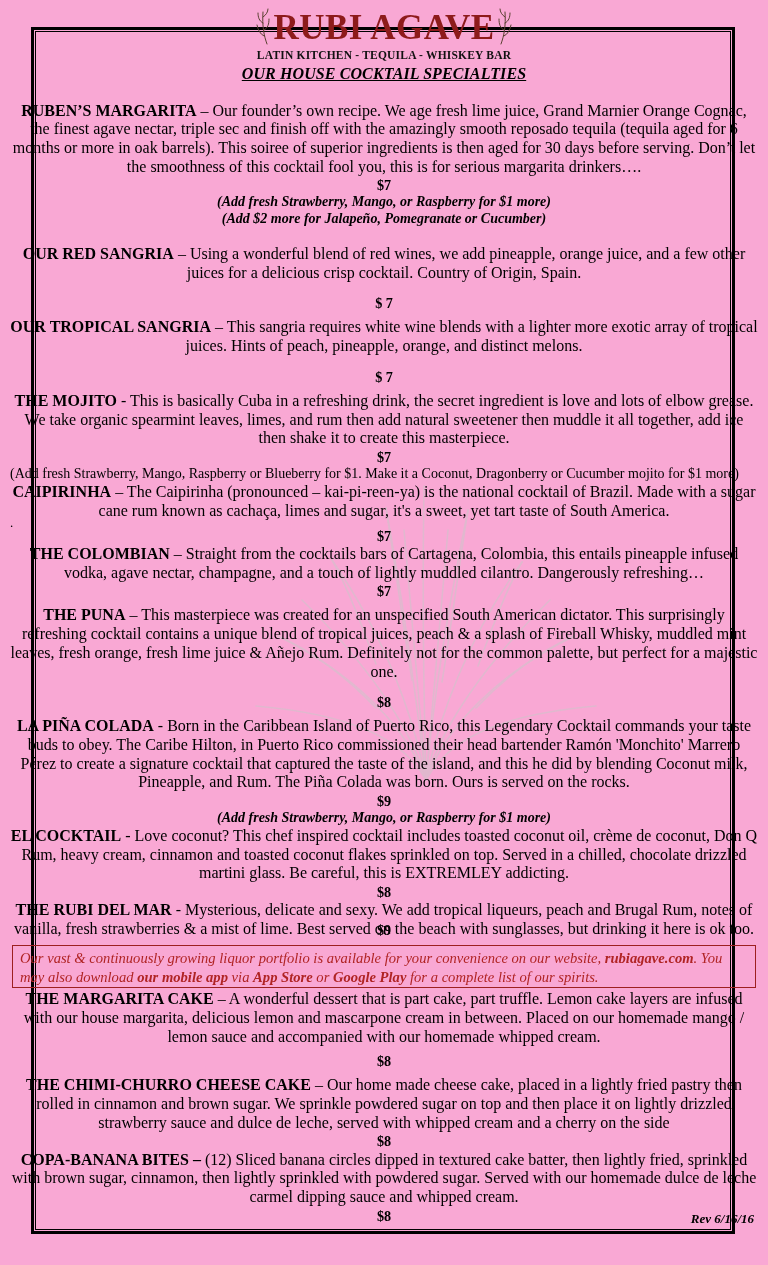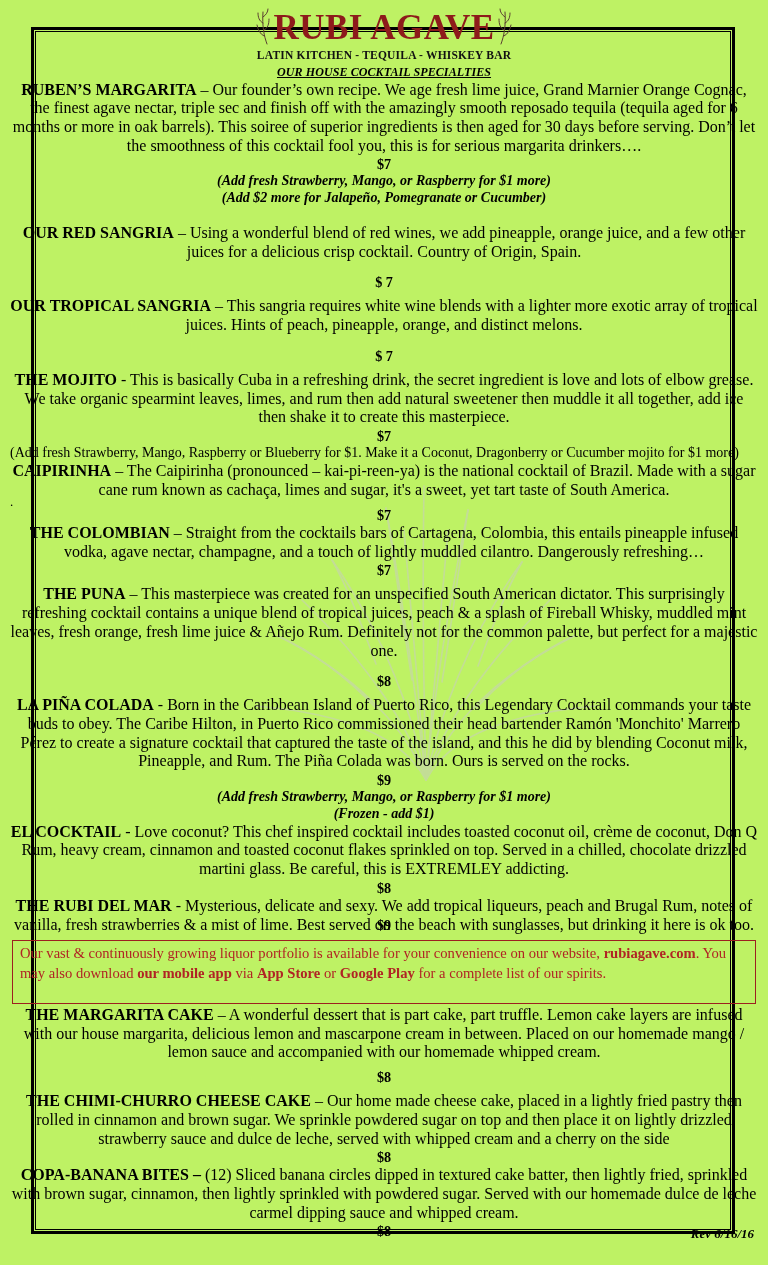--- a/index.html
+++ b/index.html
@@ -8,21 +8,21 @@
     background: #ffffff;
   }
   body {
     font-family: "Liberation Serif", "DejaVu Serif", serif;
     color: #000000;
   }
   #page {
     position: relative;
     width: 768px;
     height: 1265px;
-    background: #bef264;
+    background: #f9a8d4;
     overflow: hidden;
   }
   
   #frame {
     position: absolute;
     left: 31px;
     top: 27px;
     width: 704px;
     height: 1207px;
     border: 3px solid #000;
@@ -84,25 +84,25 @@
   .brand-sub {
     font-size: 11.5px;
     font-weight: bold;
     color: #111;
     letter-spacing: 0.2px;
     margin-top: 1px;
     font-variant: small-caps;
   }
   .section-title {
     text-align: center;
-    font-size: 12px;
+    font-size: 16px;
     font-weight: bold;
     font-style: italic;
     text-decoration: underline;
-    margin: 3px 0 1px 0;
+    margin: 3px 0 19px 0;
     letter-spacing: 0.1px;
   }
   .desserts-title {
     text-align: center;
     font-size: 19px;
     font-weight: bold;
     text-decoration: underline;
     margin: 2px 0 0 0;
     letter-spacing: 0.5px;
   }
@@ -137,22 +137,23 @@
     line-height: 1.2;
   }
   .gap-sm { height: 6px; }
   .gap-md { height: 12px; }
   .gap-lg { height: 17px; }
   .stray-dot { font-size: 13px; line-height: 0.5; }
   
   #notice {
     margin: 6px 2px 2px 2px;
     border: 1.5px solid #9d2020;
-    padding: 3px 7px 20px 7px;
+    padding: 3px 7px 0 7px;
     color: #b02424;
+    font-style: italic;
     font-size: 14.6px;
     line-height: 1.32;
     box-sizing: border-box;
   }
   #notice b { font-weight: bold; }
   
   .rev {
     text-align: right;
     font-size: 13px;
     font-weight: bold;
@@ -273,21 +274,20 @@
     <div class="gap-md"></div>
     <div class="price">$8</div>
 
     <div class="gap-sm"></div>
 
     <div class="item">
       <span class="nm">LA PIÑA COLADA</span><span> - </span><span>Born in the Caribbean Island of Puerto Rico, this Legendary Cocktail commands your taste buds to obey. The Caribe Hilton, in Puerto Rico commissioned their head bartender Ramón 'Monchito' Marrero Pérez to create a signature cocktail that captured the taste of the island, and this he did by blending Coconut milk, Pineapple, and Rum. The Piña Colada was born. Ours is served on the rocks.</span>
     </div>
     <div class="price">$9</div>
     <div class="addon">(Add fresh Strawberry, Mango, or Raspberry for $1 more)</div>
-    <div class="addon">(Frozen - add $1)</div>
 
     <div class="item">
       <span class="nm">EL COCKTAIL</span><span> - </span><span>Love coconut? This chef inspired cocktail includes toasted coconut oil, crème de coconut, Don Q Rum, heavy cream, cinnamon and toasted coconut flakes sprinkled on top. Served in a chilled, chocolate drizzled martini glass. Be careful, this is EXTREMLEY addicting.</span>
     </div>
     <div class="price">$8</div>
 
     <div class="item">
       <span class="nm">THE RUBI DEL MAR</span><span> - </span><span>Mysterious, delicate and sexy. We add tropical liqueurs, peach and Brugal Rum, notes of vanilla, fresh strawberries &amp; a mist of lime. Best served on the beach with sunglasses, but drinking it here is ok too.</span>
     </div>
     <div class="price" style="margin-top:-17px;">$9</div>

